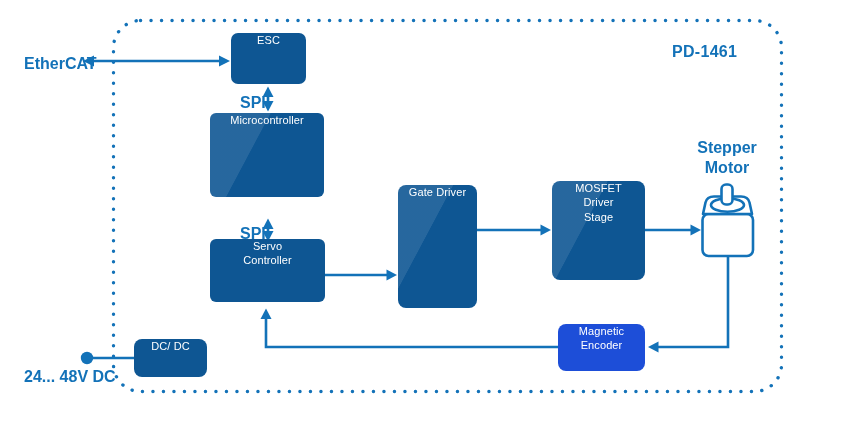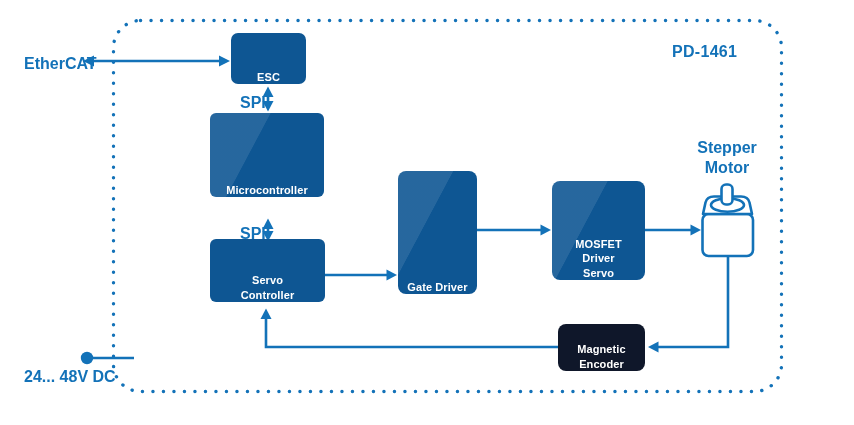--- a/index.html
+++ b/index.html
@@ -8,39 +8,39 @@
     width:854px; height:425px;
     background:#ffffff;
     font-family:"Liberation Sans", sans-serif;
     overflow:hidden;
   }
   #wires { position:absolute; left:0; top:0; }
   .block {
     position:absolute;
     background:#0E5693;
     color:#ffffff;
-    font-weight:bold;
+    font-weight:normal;
     font-size:11px;
     line-height:1.3;
-    display:flex; align-items:flex-end; justify-content:center;
+    display:flex; align-items:flex-start; justify-content:center;
     text-align:center;
     border-radius:8px;
     letter-spacing:.1px;
   }
   .sheen {
     background:
       linear-gradient(118deg, rgba(255,255,255,.10) 38%, rgba(255,255,255,0) 38.5%),
       #0E5693;
   }
   .block-esc   { left:231px; top:33px;  width:75px;  height:51px; border-radius:7px; }
   .block-mcu   { left:210px; top:113px; width:114px; height:84px; border-radius:6px; }
   .block-servo { left:210px; top:239px; width:115px; height:63px; border-radius:6px; }
-  .block-gate  { left:398px; top:171px; width:79px;  height:123px; }
+  .block-gate  { left:398px; top:185px; width:79px;  height:123px; }
   .block-mosfet{ left:552px; top:181px; width:93px;  height:99px; }
-  .block-enc   { left:558px; top:324px; width:87px;  height:47px; background:#0f172a; }
+  .block-enc   { left:558px; top:324px; width:87px;  height:47px; background:#1d4ed8; }
   .block-dcdc  { left:134px; top:339px; width:73px;  height:38px; }
   .w52 { display:inline-block; max-width:52px; }
   .w60 { display:inline-block; max-width:60px; }
   .w70 { display:inline-block; max-width:70px; }
   .lbl {
     position:absolute;
     color:#1372B8;
     font-weight:bold;
     font-size:16px;
     line-height:1.25;
@@ -128,27 +128,30 @@
 
   <div class="block block-servo">
     <span class="w70">Servo Controller</span>
   </div>
 
   <div class="block block-gate sheen">
     <span class="w70">Gate Driver</span>
   </div>
 
   <div class="block block-mosfet sheen">
-    <span class="w52">MOSFET Driver Servo</span>
+    <span class="w52">MOSFET Driver Stage</span>
   </div>
 
   <div class="block block-enc">
     <span class="w60">Magnetic Encoder</span>
   </div>
 
+  <div class="block block-dcdc">
+    <span>DC/ DC</span>
+  </div>
 
   <div class="lbl lbl-ethercat">EtherCAT</div>
   <div class="lbl lbl-spi1">SPI</div>
   <div class="lbl lbl-spi2">SPI</div>
   <div class="lbl lbl-dc">24... 48V DC</div>
   <div class="lbl lbl-stepper">Stepper Motor</div>
   <div class="lbl lbl-title">PD-1461</div>
 
 </div>
 

